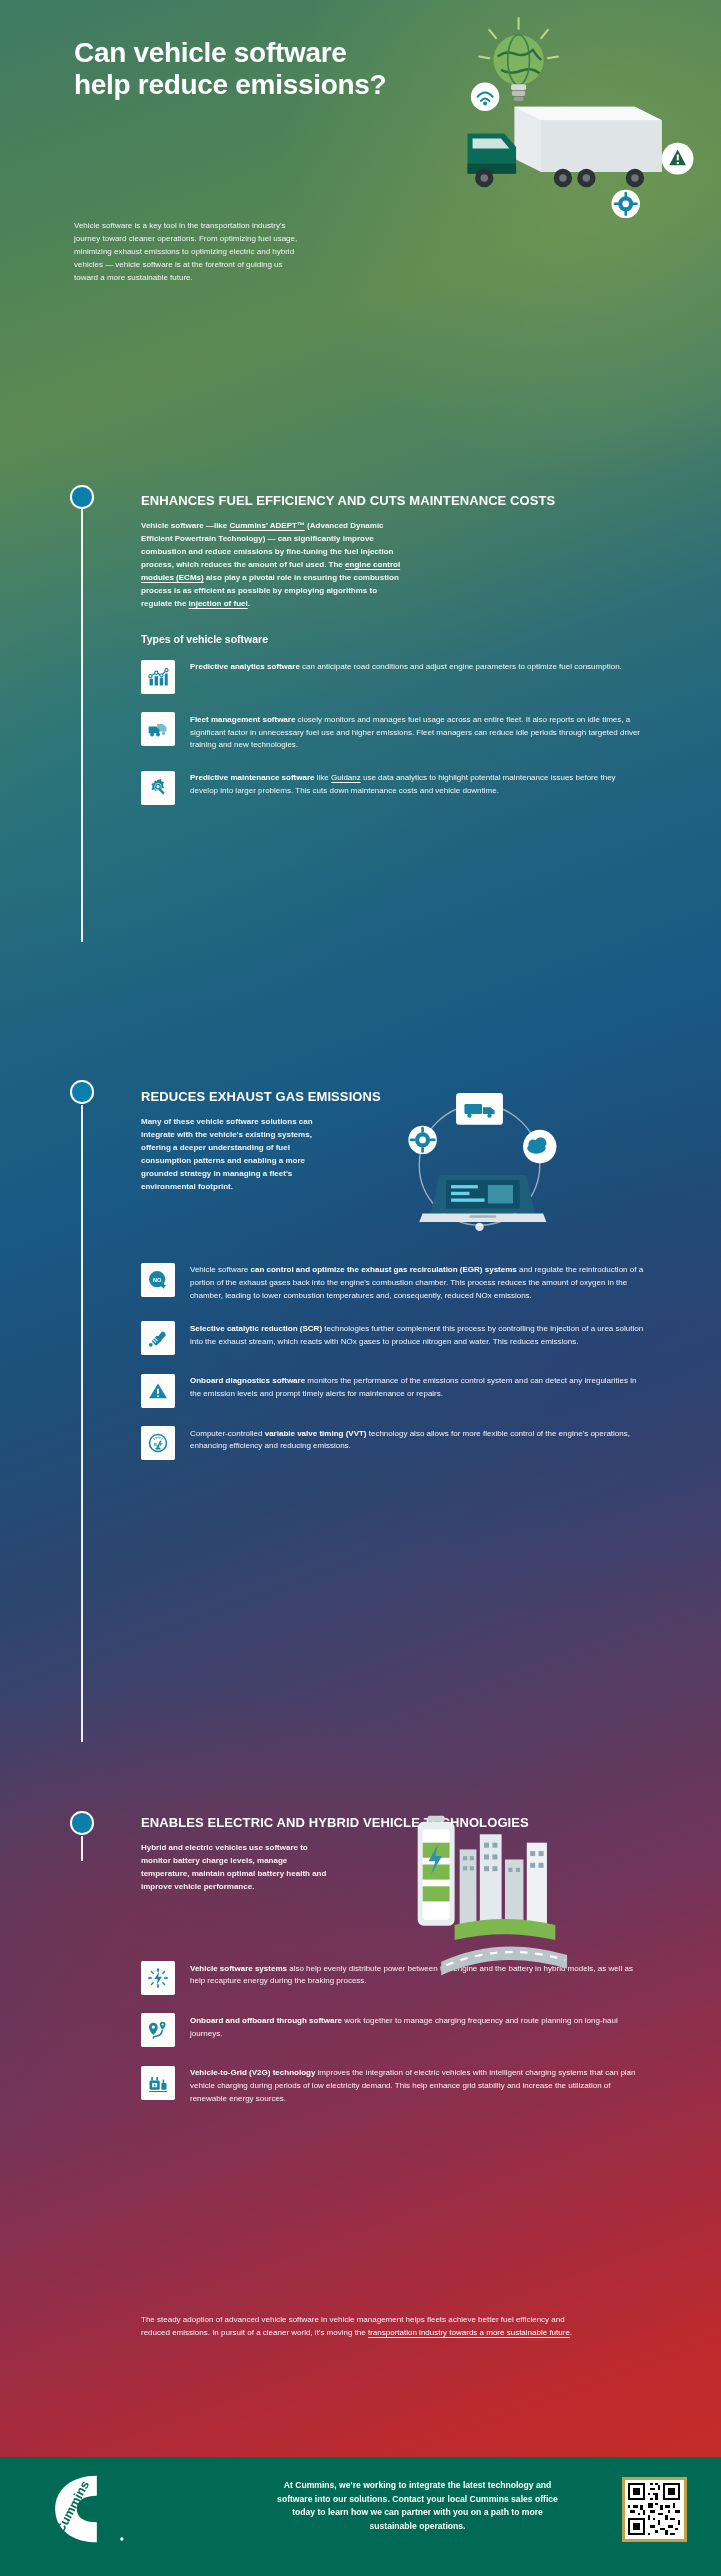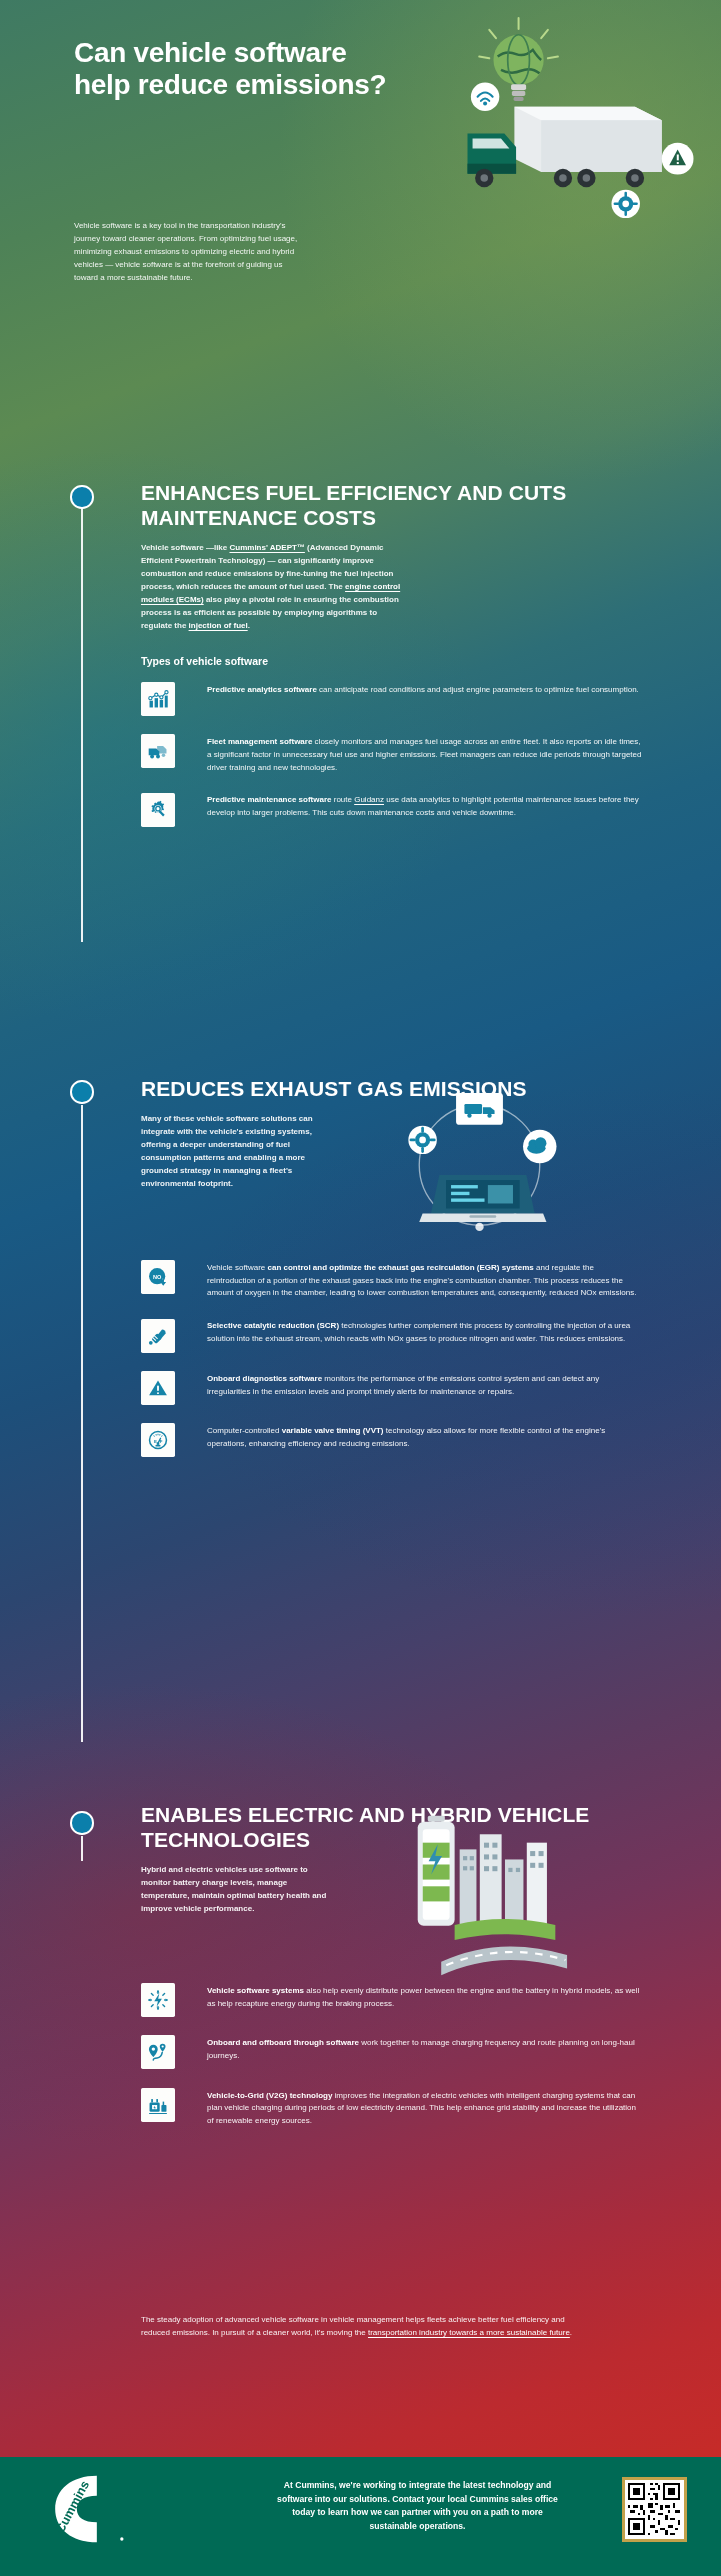--- a/index.html
+++ b/index.html
@@ -86,26 +86,27 @@
     width: 23.5px; height: 23.5px;
     border-radius: 50%;
     background: #0b7fab;
     border: 2.7px solid #ffffff;
     z-index: 6;
   }
 
   
   .section { position: absolute; left: 141px; width: 503px; }
   .sec-head {
-    font-size: 21px;
+    font-size: 13px;
     line-height: 1.18;
     font-weight: 700;
     color: #fff;
     letter-spacing: 0.1px;
     text-transform: uppercase;
+    margin-top: 12px;
   }
   .sec-body {
     margin-top: 11.7px;
     font-size: 8px;
     line-height: 1.62;
     color: rgba(255,255,255,.93);
     font-weight: bold;
   }
   .sec-body.narrow { width: 195px; }
   .sec-body.wide { width: 260px; }
@@ -117,21 +118,21 @@
 
   .subhead {
     font-size: 10.5px;
     font-weight: 700;
     color: #fff;
     margin-top: 22px;
   }
 
   
   .ilist { margin-top: 15px; }
-  .irow { display: flex; gap: 32px; margin-bottom: 18.4px; align-items: flex-start; }
+  .irow { display: flex; gap: 15px; margin-bottom: 18.4px; align-items: flex-start; }
   .ibox {
     flex: 0 0 auto;
     width: 34px; height: 34px;
     background: #fdfdfb;
     border-radius: 1.7px;
     display: flex; align-items: center; justify-content: center;
   }
   .ibox svg { width: 22px; height: 22px; display: block; }
   .itext {
     font-size: 8px;
@@ -333,21 +334,21 @@
       <div class="irow">
         <div class="ibox">
           <svg viewBox="0 0 26 26">
             <path d="M13 3l1.6.35.9-1.3 1.5.8-.35 1.55 1.25 1.25 1.55-.35.8 1.5-1.3.9.35 1.6-.35 1.6 1.3.9-.8 1.5-1.55-.35-1.25 1.25.35 1.55-1.5.8-.9-1.3-1.6.35-1.6-.35-.9 1.3-1.5-.8.35-1.55L7.6 15.1l-1.55.35-.8-1.5 1.3-.9L6.2 11.4l.35-1.6-1.3-.9.8-1.5 1.55.35L8.85 6.5 8.5 4.95l1.5-.8.9 1.3z" fill="#1584a8"></path>
             <circle cx="13" cy="11.4" r="4.1" fill="#fff"></circle>
             <path d="M15.5 13.3l5.4 5.4-1.9 1.9-5.4-5.4z" fill="#1584a8"></path>
             <circle cx="13" cy="11.4" r="2.6" fill="none" stroke="#1584a8" stroke-width="1.6"></circle>
           </svg>
         </div>
         <div class="itext">
-          <b>Predictive maintenance software</b><span> route </span><a class="lnk" href="#">Guidanz</a><span> use data analytics to highlight potential maintenance issues before they develop into larger problems. This cuts down maintenance costs and vehicle downtime.</span>
+          <b>Predictive maintenance software</b><span> like </span><a class="lnk" href="#">Guidanz</a><span> use data analytics to highlight potential maintenance issues before they develop into larger problems. This cuts down maintenance costs and vehicle downtime.</span>
         </div>
       </div>
 
     </div>
   </div>
 
   <div class="art2">
     <svg viewBox="0 0 240 190" width="201" height="159">
       <circle cx="120" cy="92" r="72" fill="none" stroke="#ffffff" stroke-width="1.6" opacity=".55"></circle>
 

